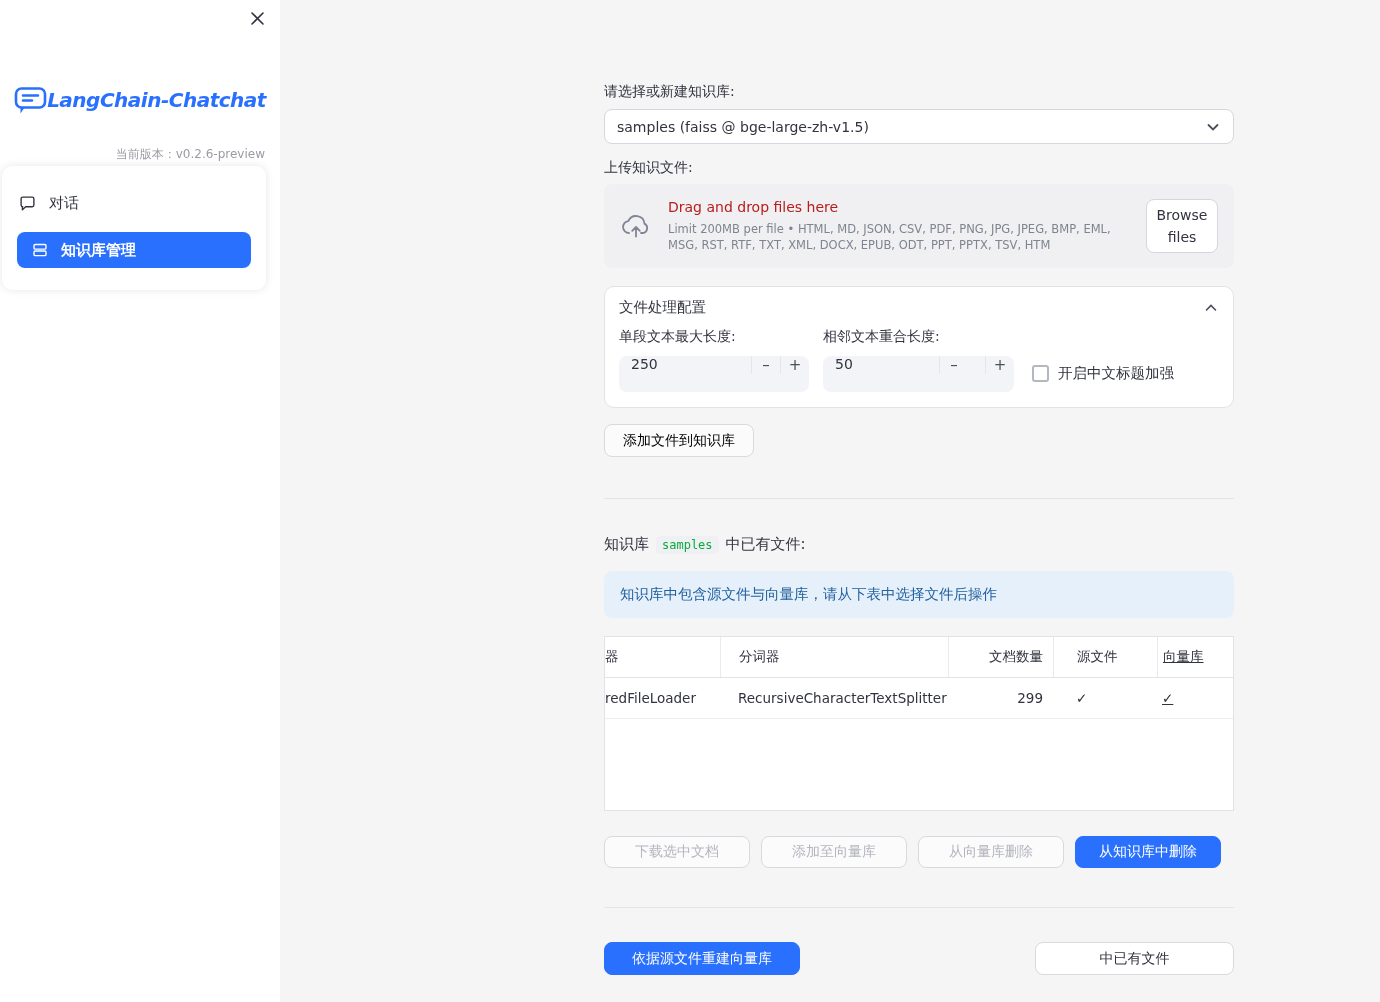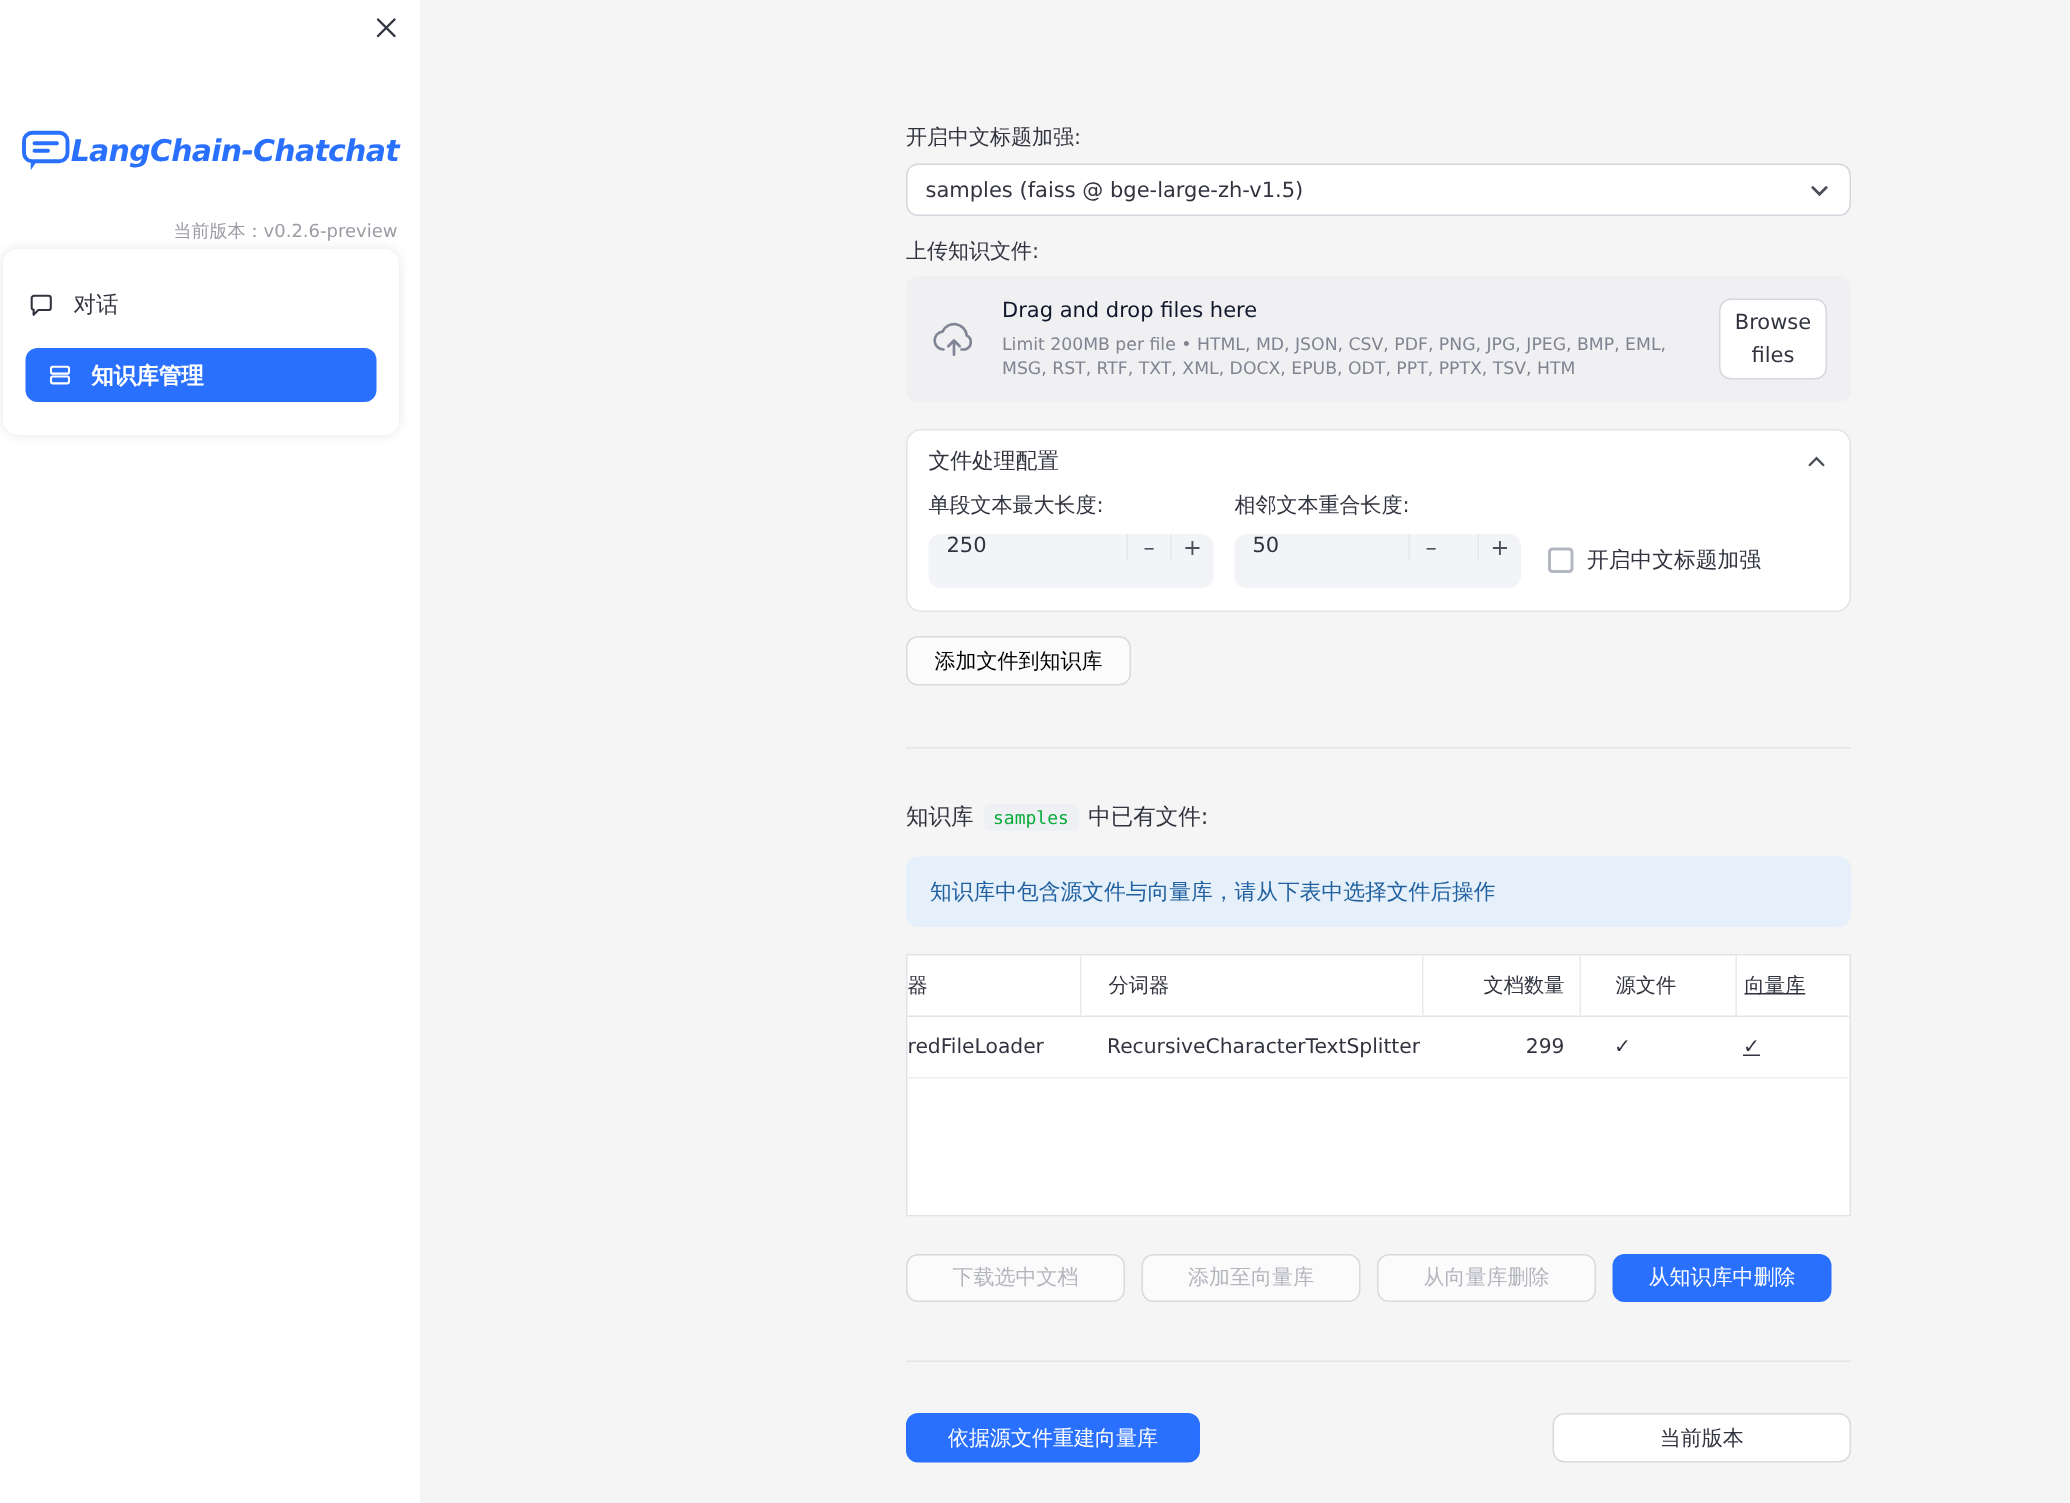--- a/index.html
+++ b/index.html
@@ -32,21 +32,21 @@
   .field-label { font-size:14px; color:#31333f; }
 
   .select-box { margin-top:8px; height:35px; background:#fff; border:1px solid #d5d7de;
                 border-radius:8px; display:flex; align-items:center; padding:0 12px; cursor:pointer; }
   .select-box .chev { margin-left:auto; display:flex; }
 
   .upload-label { margin-top:15px; }
   .dropzone { margin-top:7px; height:84px; background:#f0f0f2; border-radius:8px;
               display:flex; align-items:center; padding:0 16px; }
   .drop-texts { margin-left:16px; margin-right:10px; flex:1; }
-  .drop-title { font-size:14px; color:#0f172a; }
+  .drop-title { font-size:14px; color:#b91c1c; }
   .drop-limit { font-size:11.5px; color:#7f8490; margin-top:6px; line-height:16px; max-width:478px; }
   .browse-btn { margin-left:auto; width:72px; min-height:52px; background:#fff;
                 border:1px solid #d5d7de; border-radius:8px; font-size:14px; color:#31333f;
                 display:flex; align-items:center; justify-content:center; text-align:center;
                 line-height:1.6; cursor:pointer; padding:4px 6px; }
 
   .expander { margin-top:18px; background:#fff; border:1px solid #e2e3e8; border-radius:10px;
               padding-bottom:15px; }
   .exp-header { height:41px; display:flex; align-items:center; padding:0 14px;
                 font-size:14.5px; cursor:pointer; }
@@ -139,21 +139,21 @@
         </svg>
       </span>
       <span>知识库管理</span>
     </div>
   </div>
 </div>
 
 <div class="main">
   <div class="content">
 
-    <div class="field-label">开启中文标题加强:</div>
+    <div class="field-label">请选择或新建知识库:</div>
 
     <div class="select-box">
       <span>samples (faiss @ bge-large-zh-v1.5)</span>
       <span class="chev">
         <svg width="16" height="16" viewBox="0 0 16 16">
             <path d="M3.5 6l4.5 4.5L12.5 6" fill="none" stroke="#4b4f5a" stroke-width="1.8" stroke-linecap="round"></path>
           </svg>
       </span>
     </div>
 
@@ -245,17 +245,17 @@
       <div class="btn disabled">下载选中文档</div>
       <div class="btn disabled">添加至向量库</div>
       <div class="btn disabled">从向量库删除</div>
       <div class="btn primary">从知识库中删除</div>
     </div>
 
     <hr class="divider" style="margin-top:39px;">
 
     <div class="bottom-row">
       <div class="btn primary btn-rebuild">依据源文件重建向量库</div>
-      <div class="btn btn-delete">当前版本</div>
+      <div class="btn btn-delete">中已有文件</div>
     </div>
 
   </div>
 </div>
 
 </body></html>

